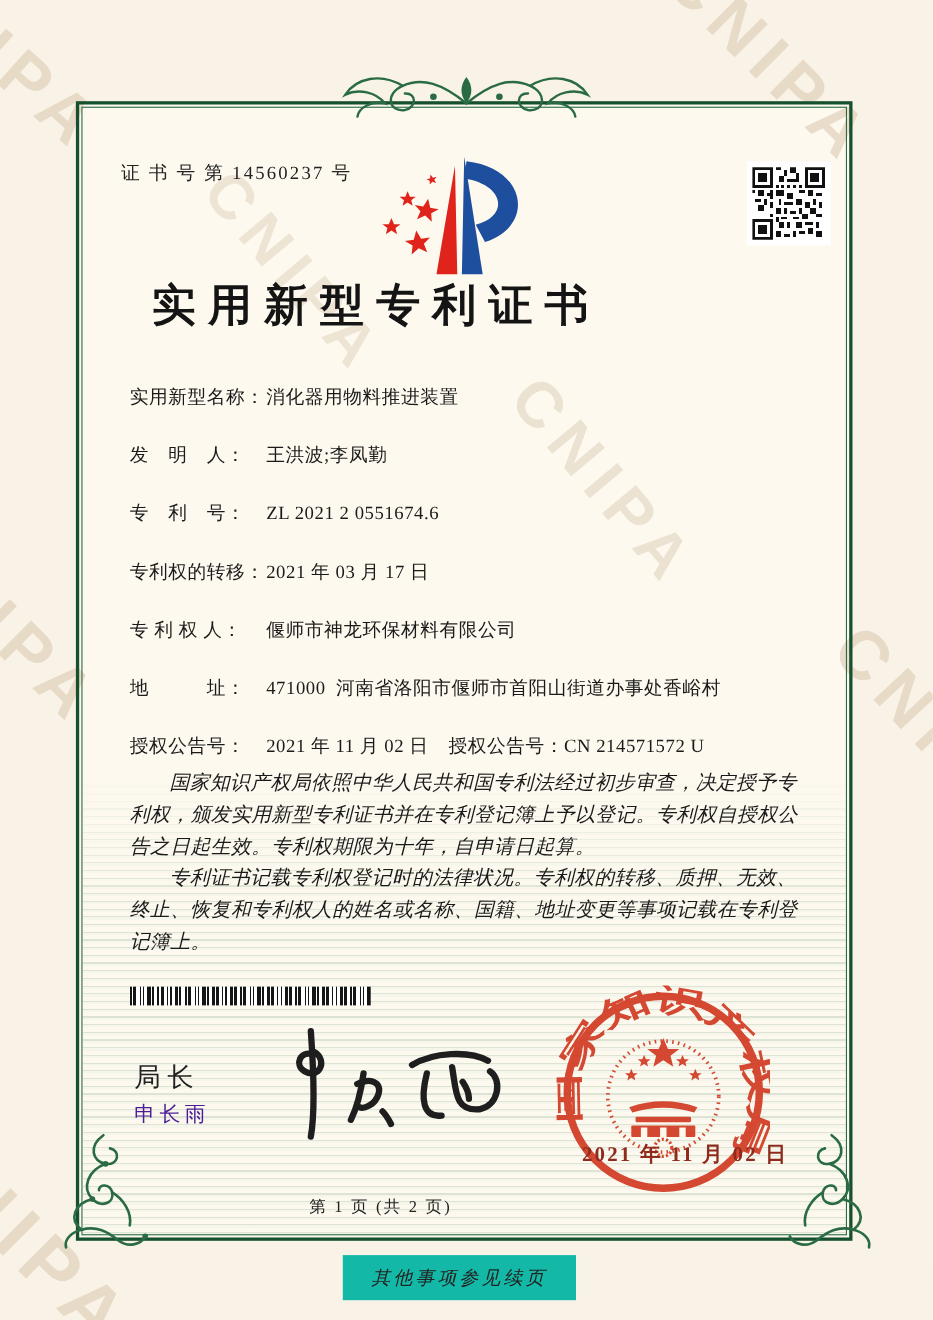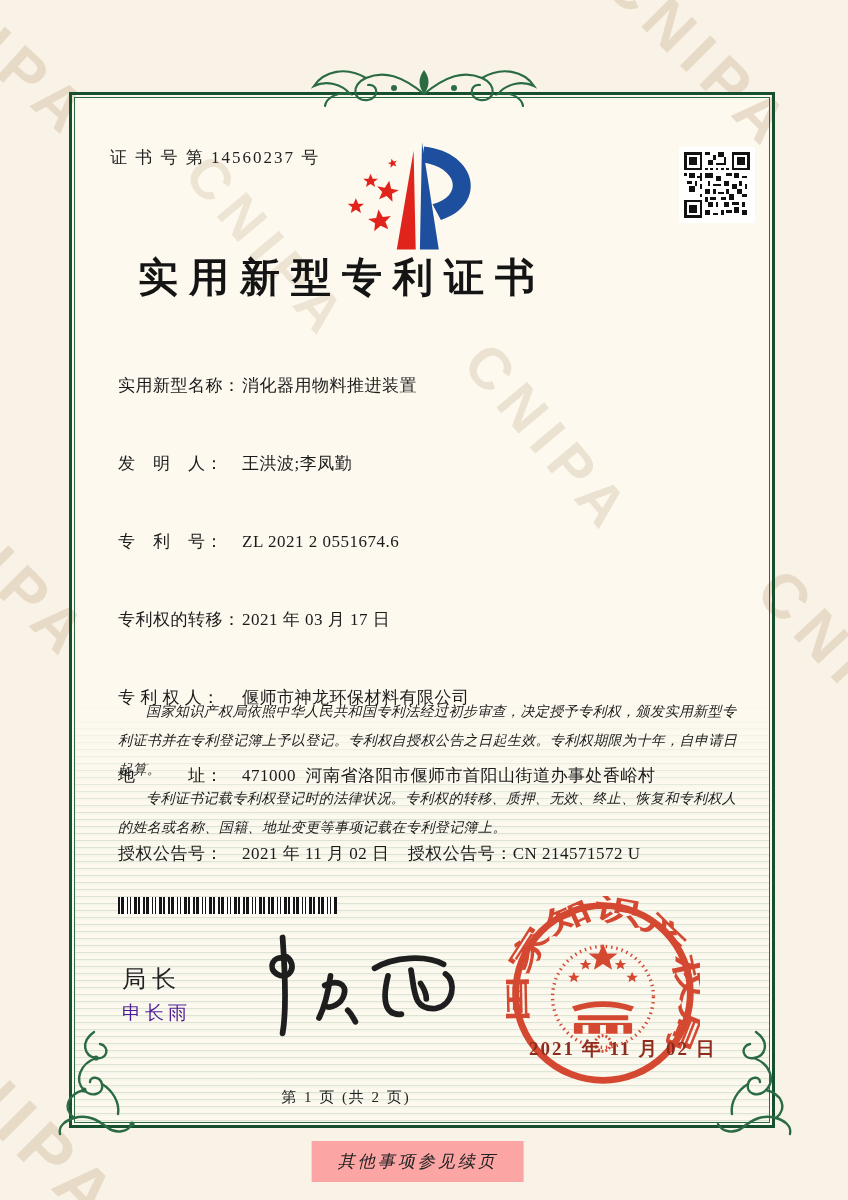--- a/index.html
+++ b/index.html
@@ -39,46 +39,46 @@
   .cert-number{left:110px;top:146px;font-size:17px;letter-spacing:2px;z-index:3;color:#222;}
   .logo{left:338px;top:136px;z-index:3;}
   .qr{left:679px;top:147px;z-index:3;background:#fff;padding:5px;}
   .title{
     left:0;top:250px;width:684px;text-align:center;z-index:3;
     font-size:40px;font-weight:bold;letter-spacing:11px;color:#141414;
   }
   
   .fields{left:118px;top:350px;width:620px;z-index:3;font-size:17px;}
   .frow{display:flex;line-height:22px;margin-bottom:31px;align-items:baseline;}
-  .flabel{flex:none;width:124px;white-space:pre;letter-spacing:.5px;margin-top:25px;}
+  .flabel{flex:none;width:124px;white-space:pre;letter-spacing:.5px;}
   .fvalue{white-space:pre;letter-spacing:.5px;}
   .flabel2{flex:none;margin-left:18px;white-space:pre;letter-spacing:.5px;}
   
   .bodytext{left:118px;top:697px;width:622px;z-index:3;
-    font-size:14px;line-height:29px;font-style:italic;letter-spacing:.4px;}
+    font-size:18px;line-height:29px;font-style:italic;letter-spacing:.4px;}
   .bodytext p{margin:0;text-indent:2em;}
   
   .barcode{left:118px;top:897px;width:219px;height:17px;z-index:3;
     background:repeating-linear-gradient(90deg,
       #151515 0 2px,#fff 2px 3px,#151515 3px 6px,#fff 6px 9px,
       #151515 9px 10px,#fff 10px 12px,#151515 12px 13px,#fff 13px 16px,
       #151515 16px 19px,#fff 19px 20px,#151515 20px 22px,#fff 22px 25px);
   }
   .officer-title{left:122px;top:963px;z-index:3;font-size:24px;letter-spacing:6px;
     font-family:"Liberation Sans","DejaVu Sans",sans-serif;color:#222;}
   .officer-name{left:122px;top:1000px;z-index:3;font-size:19px;letter-spacing:4px;
     font-family:"Liberation Sans","DejaVu Sans",sans-serif;color:#4c1d95;text-align:right;}
   .signature{left:246px;top:926px;z-index:4;}
   .seal{left:506px;top:896px;z-index:3;}
   .issue-date{left:529px;top:1036px;z-index:5;font-size:19px;font-weight:bold;
     letter-spacing:2px;color:#8e2b1c;white-space:pre;}
   .page-indicator{left:0;top:1088px;width:692px;text-align:center;z-index:3;
     font-size:15px;letter-spacing:2px;color:#222;}
   .note-box{left:50%;top:1141px;transform:translateX(-53%);z-index:3;
-    background:#fca5a5;padding:9px 26px;font-size:17px;font-style:italic;
+    background:#14b8a6;padding:9px 26px;font-size:17px;font-style:italic;
     letter-spacing:3px;color:#222;white-space:pre;}
   
   .flourish-top{left:298px;top:58px;z-index:4;}
   .flourish-bl{left:38px;top:1028px;z-index:4;}
   .flourish-br{left:700px;top:1028px;z-index:4;transform:scaleX(-1);}
 </style>
 </head>
 <body>
 
 <div class="abs inner-bg"></div>

